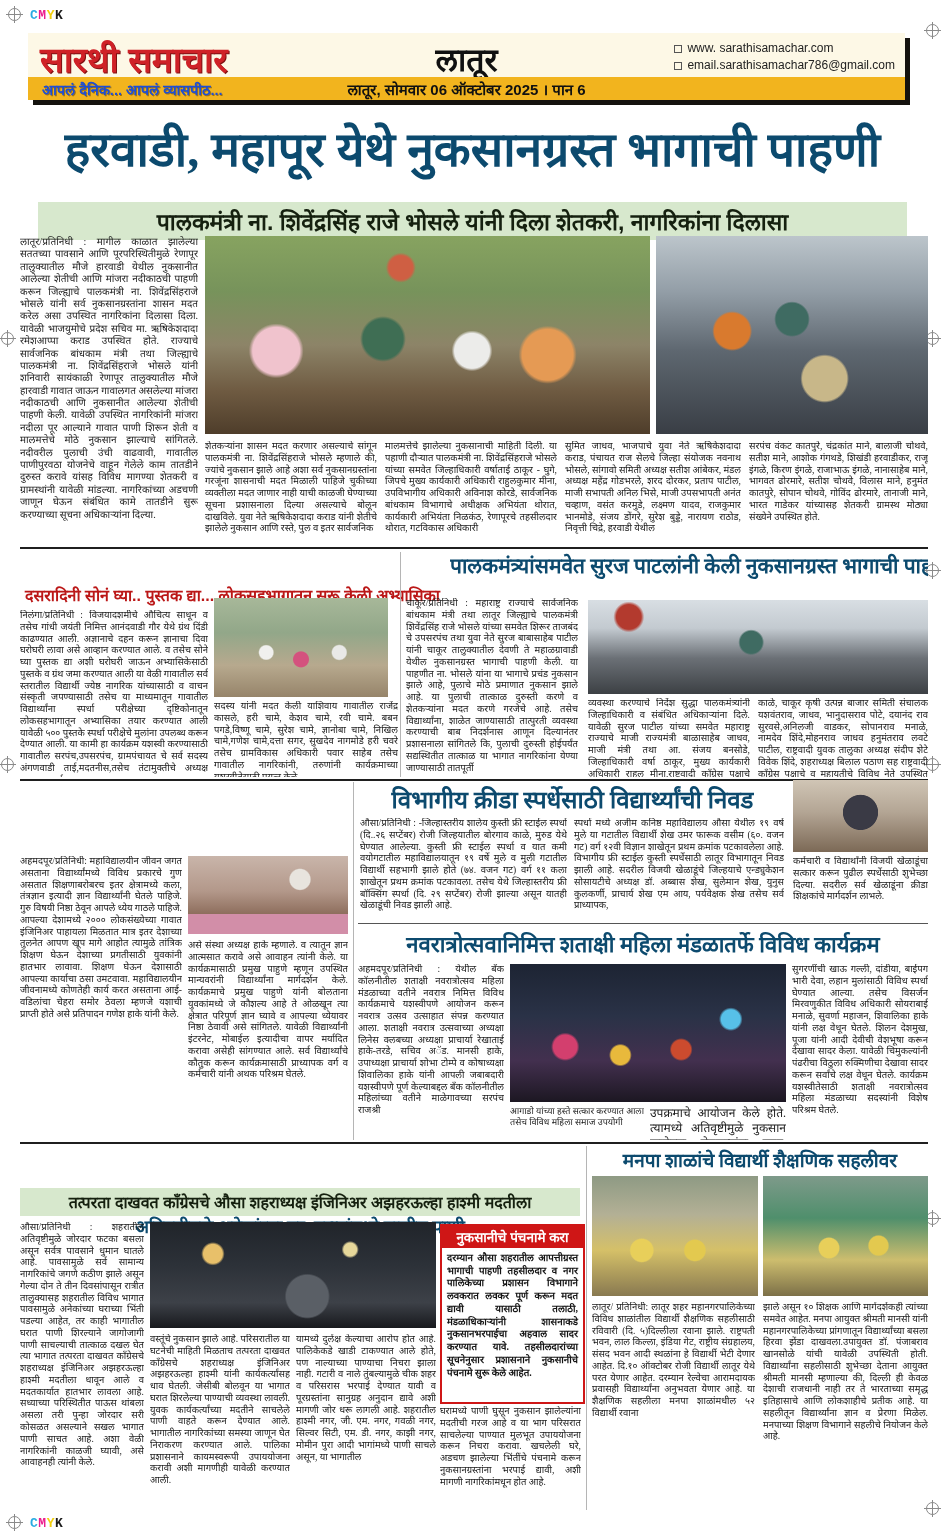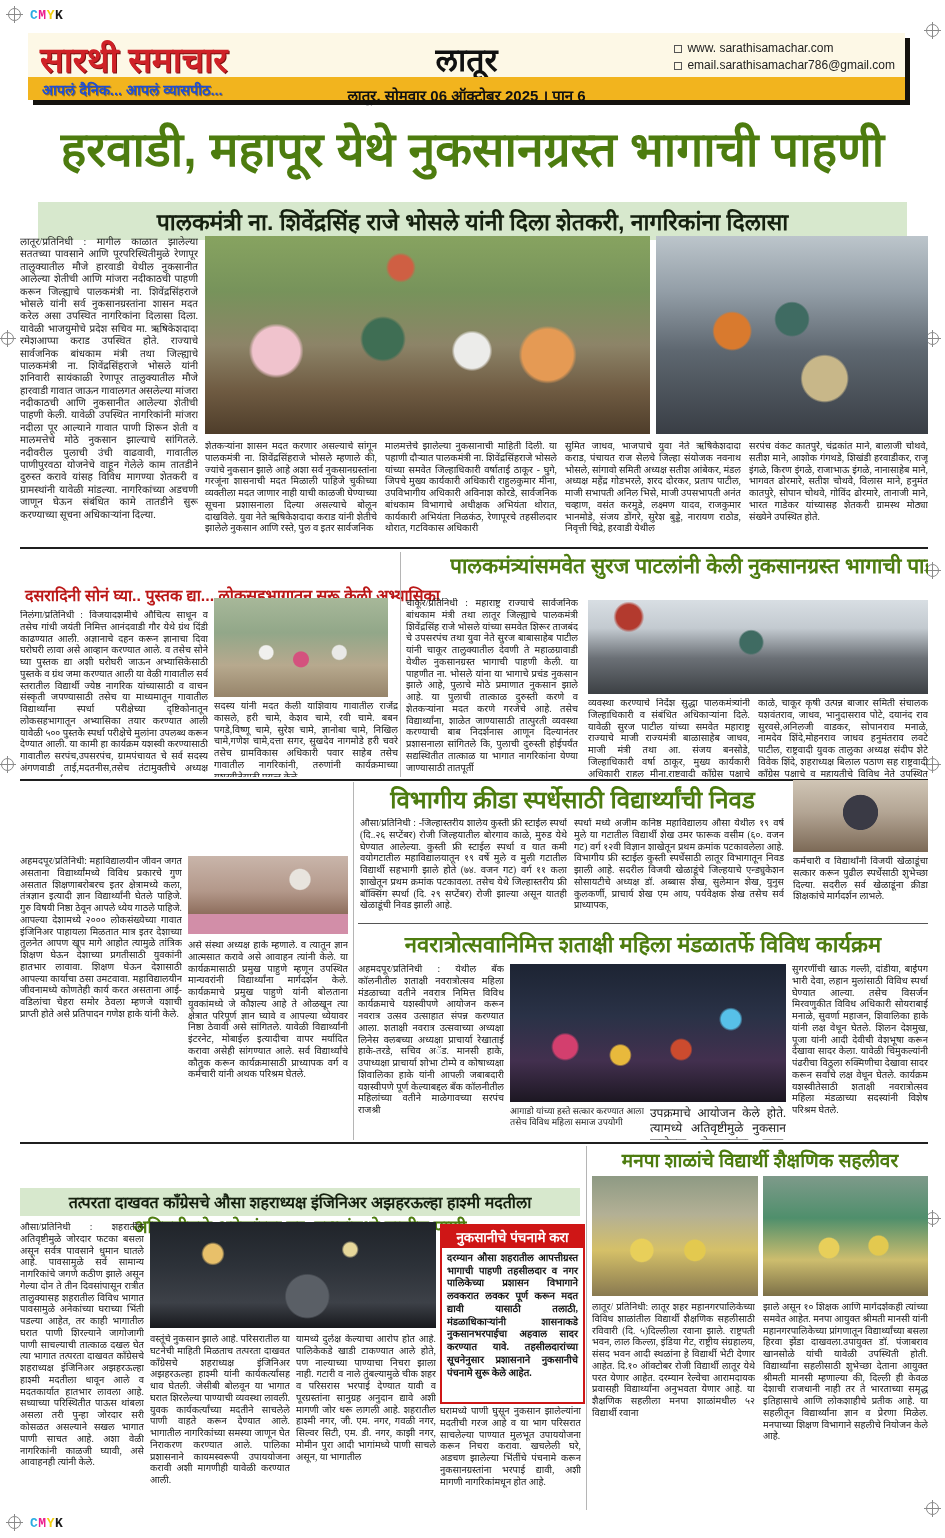--- a/index.html
+++ b/index.html
@@ -20,25 +20,25 @@
   .mh-logo{position:absolute;left:12px;top:2px;font-size:35px;font-weight:900;color:#cf2127;
            font-family:"Liberation Sans","DejaVu Sans",sans-serif;text-shadow:1px 1px 0 #7e1012;white-space:nowrap;}
   .mh-edition{position:absolute;left:50%;top:4px;transform:translateX(-50%);font-size:32px;font-weight:900;
            color:#101010;font-family:"Liberation Sans","DejaVu Sans",sans-serif;white-space:nowrap;}
   .mh-links{position:absolute;right:10px;top:7px;font-size:12px;color:#222;
            font-family:"Liberation Sans","DejaVu Sans",sans-serif;line-height:1.45;text-align:left;}
   .mh-links .bullet{display:inline-block;width:6px;height:6px;border:1px solid #555;margin-right:5px;vertical-align:middle;}
   .mh-bar{position:absolute;left:0;top:44px;width:877px;height:23px;background:#f2b41e;}
   .mh-tagline{position:absolute;left:14px;top:2px;font-size:14.5px;font-weight:700;color:#1d4ed8;
            font-family:"Liberation Sans","DejaVu Sans",sans-serif;text-shadow:1px 1px 0 rgba(60,40,0,.45);white-space:nowrap;}
-  .mh-dateline{position:absolute;left:50%;top:8px;transform:translateX(-50%);font-size:15px;font-weight:800;
+  .mh-dateline{position:absolute;left:50%;top:2px;transform:translateX(-50%);font-size:15px;font-weight:800;
            color:#111;font-family:"Liberation Sans","DejaVu Sans",sans-serif;white-space:nowrap;}
   
-  .headline{position:absolute;font-family:Liberation Sans, sans-serif;font-weight:800;
-           color:#4d7c0f;text-align:center;white-space:nowrap;overflow:hidden;}
+  .headline{position:absolute;font-family:Liberation Serif, serif;font-weight:800;
+           color:#0c4a6e;text-align:center;white-space:nowrap;overflow:hidden;}
   .headline.wrap{white-space:normal;}
   .deck-green{position:absolute;background:#d7e8cd;color:#15200f;text-align:center;
            font-family:"Liberation Sans","DejaVu Sans",sans-serif;font-weight:700;white-space:nowrap;overflow:hidden;}
   .deck-red{position:absolute;color:#bb1717;text-align:center;font-family:"Liberation Sans","DejaVu Sans",sans-serif;
            font-weight:700;white-space:nowrap;overflow:hidden;}
   
   .col{position:absolute;font-size:9.5px;line-height:1.24;text-align:justify;color:#1c1c1c;overflow:hidden;}
   
   .hrule{position:absolute;height:2px;background:#1f1f1f;}
   .hrule.thin{height:1px;background:#555;}

